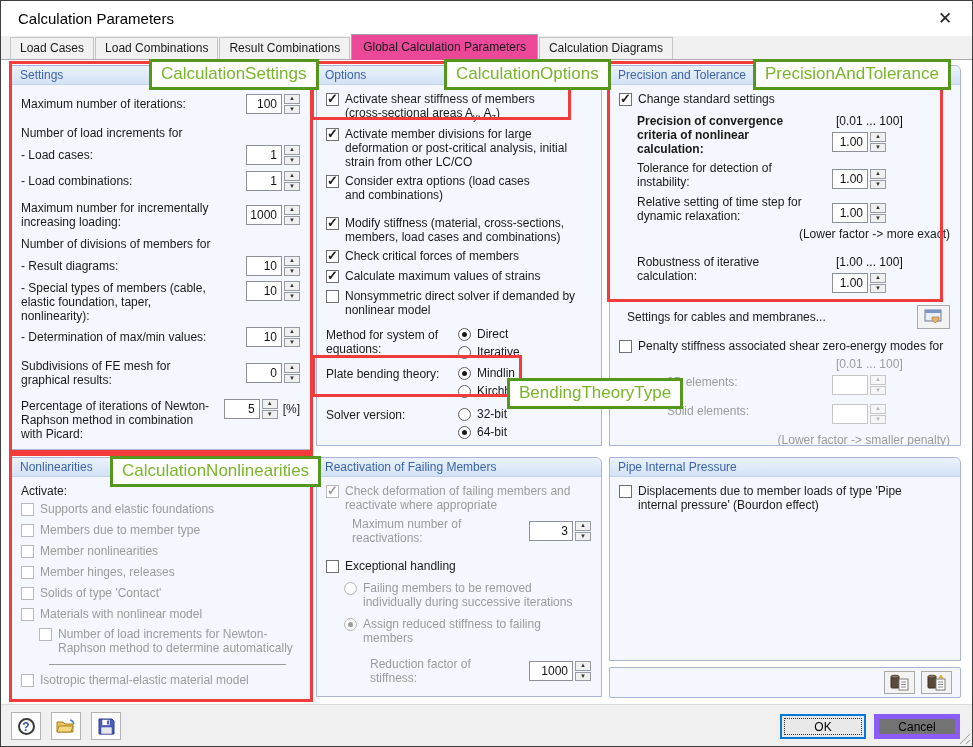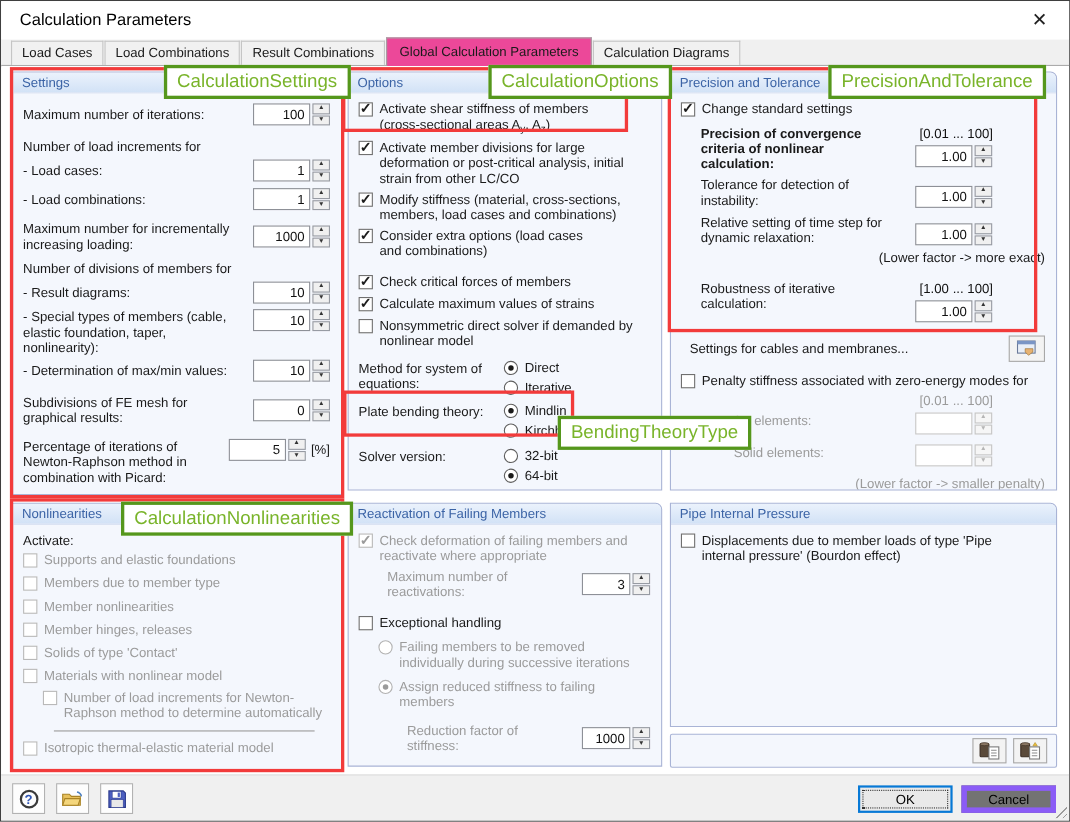--- a/index.html
+++ b/index.html
@@ -25,21 +25,21 @@
   .phead { height:19px; background:linear-gradient(#ebf2fc,#d2e2f6); color:#3c64a6;
            font-size:12px; padding:2px 8px; border-bottom:1px solid #c5d2ea; border-radius:0 5px 0 0; }
   .pbody { padding:7px 10px 6px 9px; }
   .lbl { color:#1a1a1a; }
   .dis  { color:#9b9b9b !important; }
   .row { display:flex; justify-content:space-between; align-items:center; }
   .row .lbl { flex:1; padding-right:8px; }
   .heading { margin-bottom:5px; }
   
   .spin { display:inline-flex; height:20px; flex:none; align-items:stretch; }
-  .spin .val { width:52px; border:1px solid #8d9097; background:#fff; text-align:right;
+  .spin .val { width:36px; border:1px solid #8d9097; background:#fff; text-align:right;
                padding:2px 4px 0 0; font-size:12px; color:#111; }
   .spin.narrow .val { width:44px; }
   .spin .btns { width:16px; margin-left:2px; display:flex; flex-direction:column; gap:1px; }
   .spin .btns span { flex:1; border:1px solid #979ba3; background:#f0f0f0; font-size:6px;
                      line-height:7px; text-align:center; color:#333; cursor:pointer; }
   .spin.disabled .val { border-color:#c6c6c6; color:#9b9b9b; }
   .spin.disabled .btns span { color:#b5b5b5; border-color:#c6c6c6; background:#f6f6f6; }
   .unitwrap { display:flex; align-items:center; gap:5px; flex:none; }
   
   .chk { display:flex; align-items:flex-start; gap:6px; cursor:default; }
@@ -259,27 +259,27 @@
       <div class="pbody">
         <div class="chk mb5">
             <span class="cb ck"></span>
           <span class="lbl"><span>Activate shear stiffness of members</span><br>
           <span>(cross-sectional areas A</span><sub>y</sub><span>, A</span><sub>z</sub><span>)</span></span>
         </div>
         <div class="chk mb5">
             <span class="cb ck"></span>
             <span class="lbl">Activate member divisions for large deformation or post-critical analysis, initial strain from other LC/CO</span>
           </div>
+        <div class="chk mb14" style="max-width:210px;">
+            <span class="cb ck"></span>
+            <span class="lbl">Consider extra options (load cases and combinations)</span>
+          </div>
         <div class="chk mb5">
             <span class="cb ck"></span>
             <span class="lbl">Modify stiffness (material, cross-sections, members, load cases and combinations)</span>
-          </div>
-        <div class="chk mb14" style="max-width:210px;">
-            <span class="cb ck"></span>
-            <span class="lbl">Consider extra options (load cases and combinations)</span>
           </div>
         <div class="chk mb6">
             <span class="cb ck"></span>
             <span class="lbl">Check critical forces of members</span>
           </div>
         <div class="chk mb6">
             <span class="cb ck"></span>
             <span class="lbl">Calculate maximum values of strains</span>
           </div>
         <div class="chk mb10">
@@ -429,21 +429,21 @@
           <span class="mini-btn" style="width:33px;height:24px;">
             <svg width="20" height="16" viewBox="0 0 20 16">
               <rect x="1" y="1" width="16" height="11" fill="#e8eef7" stroke="#6b7a99"></rect>
               <rect x="1" y="1" width="16" height="3" fill="#7a95c5"></rect>
               <path d="M8 8 L15 8 L15 11 L11 14 L8 11 Z" fill="#e7b271" stroke="#9c6f33" stroke-width="0.6"></path>
             </svg>
           </span>
         </div>
         <div class="chk mb4">
             <span class="cb"></span>
-            <span class="lbl">Penalty stiffness associated with zero-energy modes for</span>
+            <span class="lbl">Penalty stiffness associated shear zero-energy modes for</span>
           </div>
         <div class="prow">
           <span></span>
             <span class="pcol">
               <div class="range dis">[0.01 ... 100]</div>
             </span>
         </div>
         <div class="prow mb6">
           <span class="lbl dis ind30">2D elements:</span>
           <span class="pcol"><span class="spin disabled">

